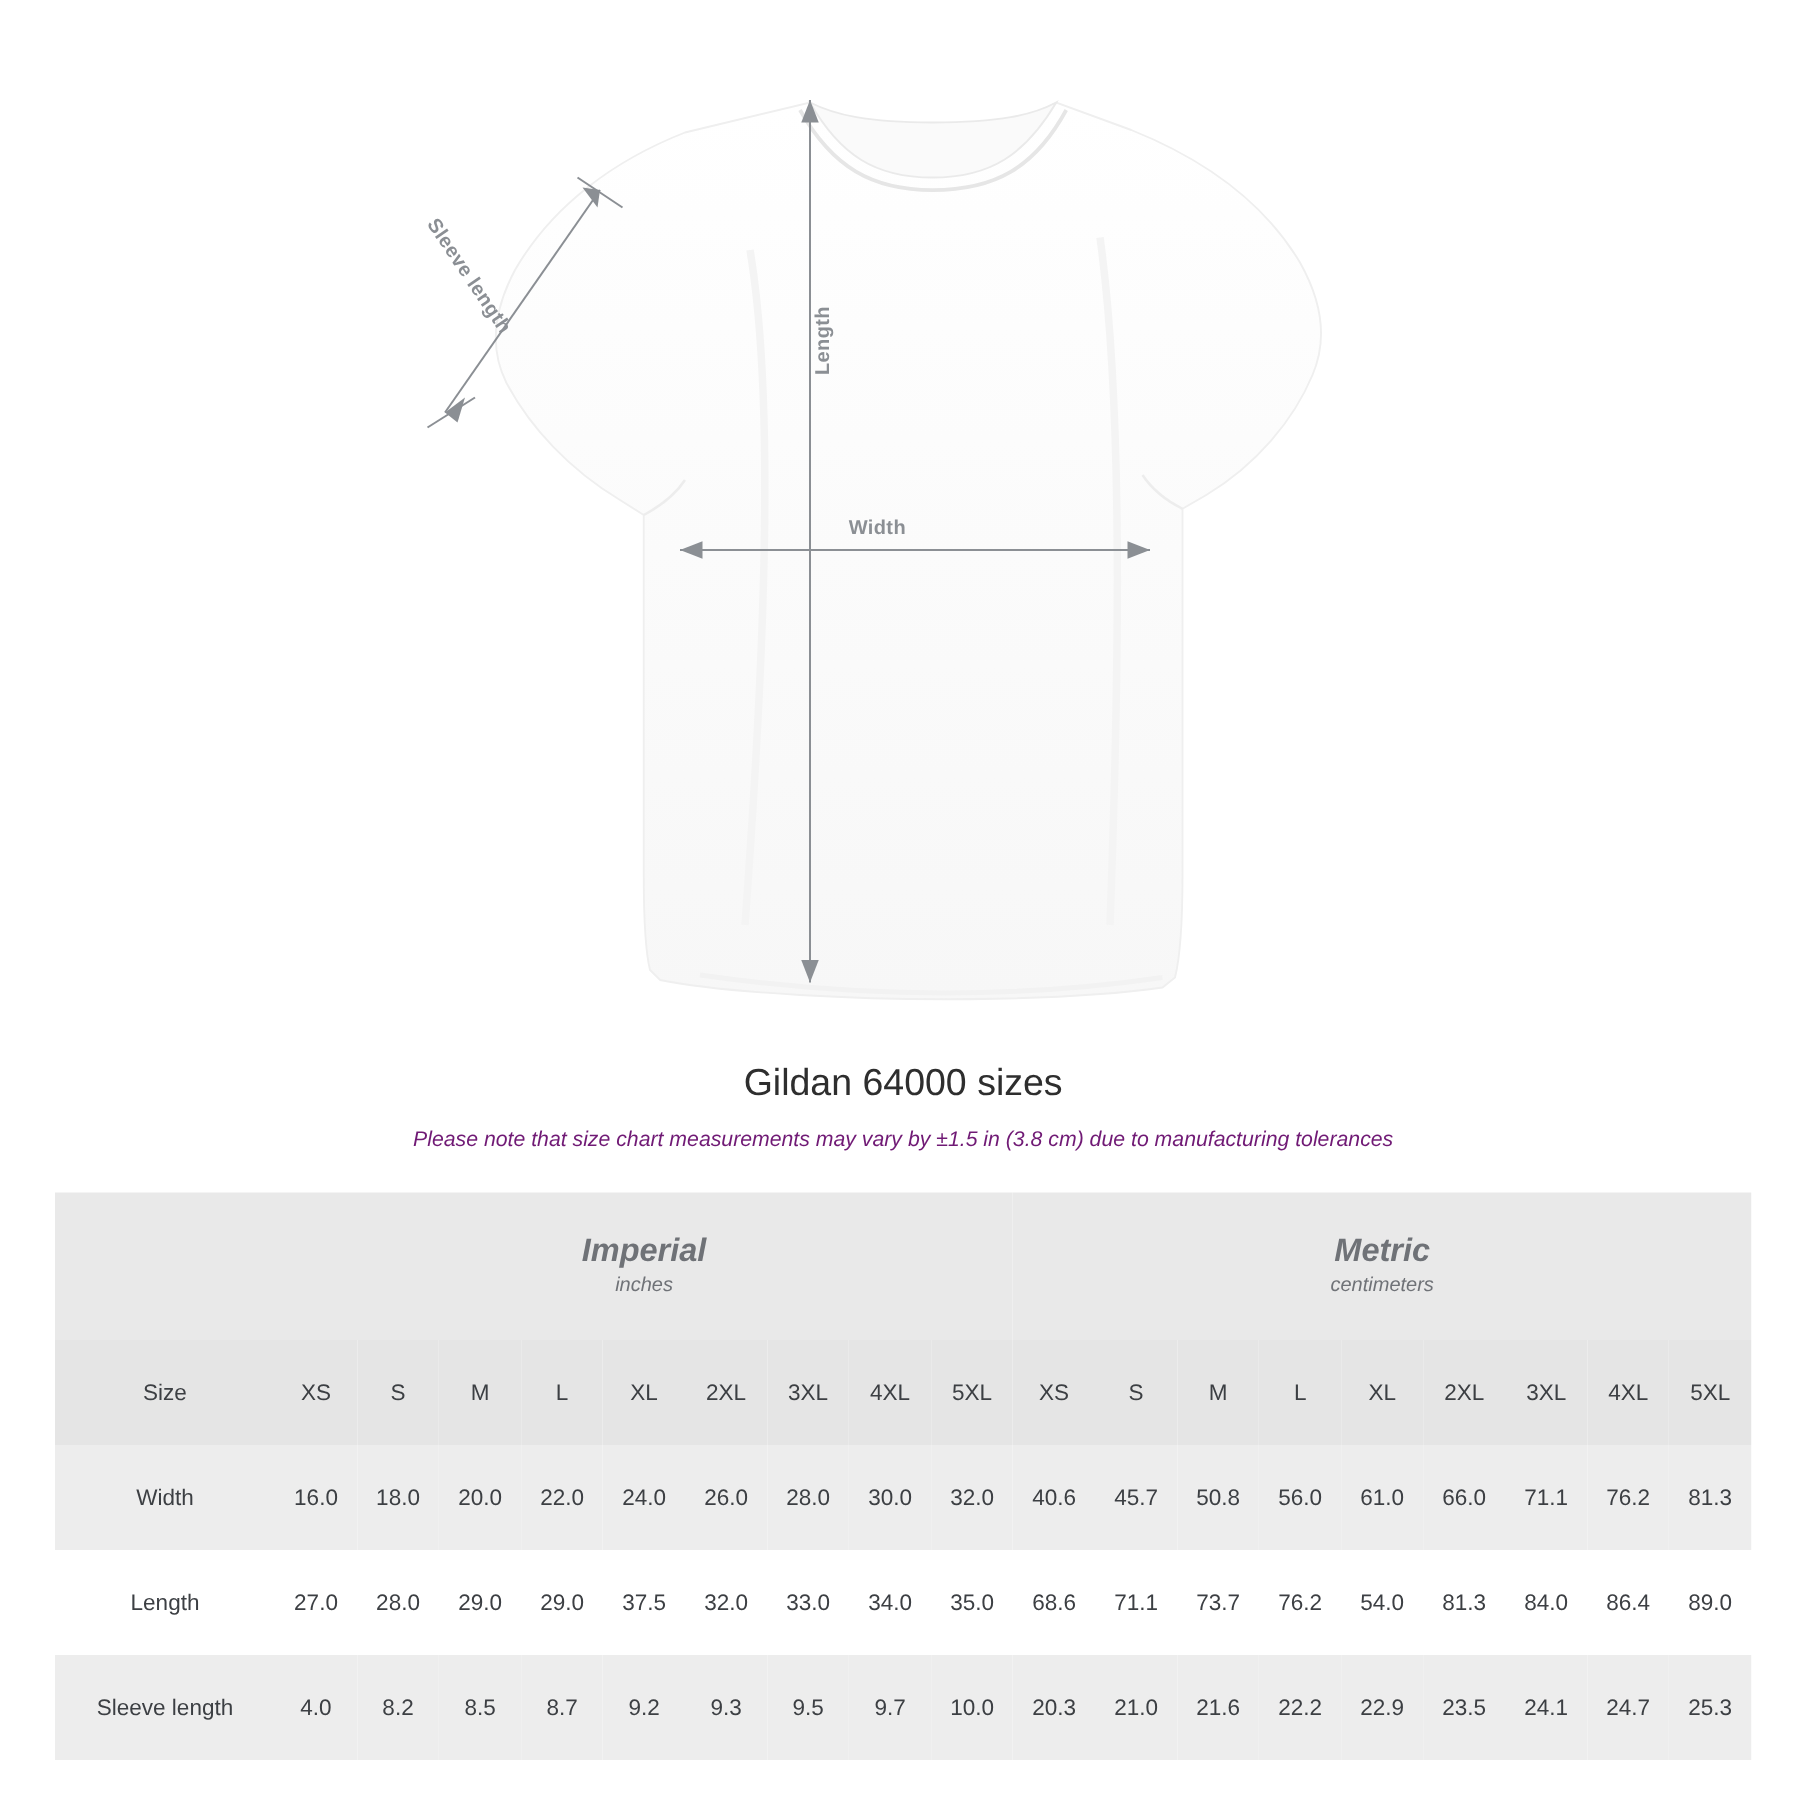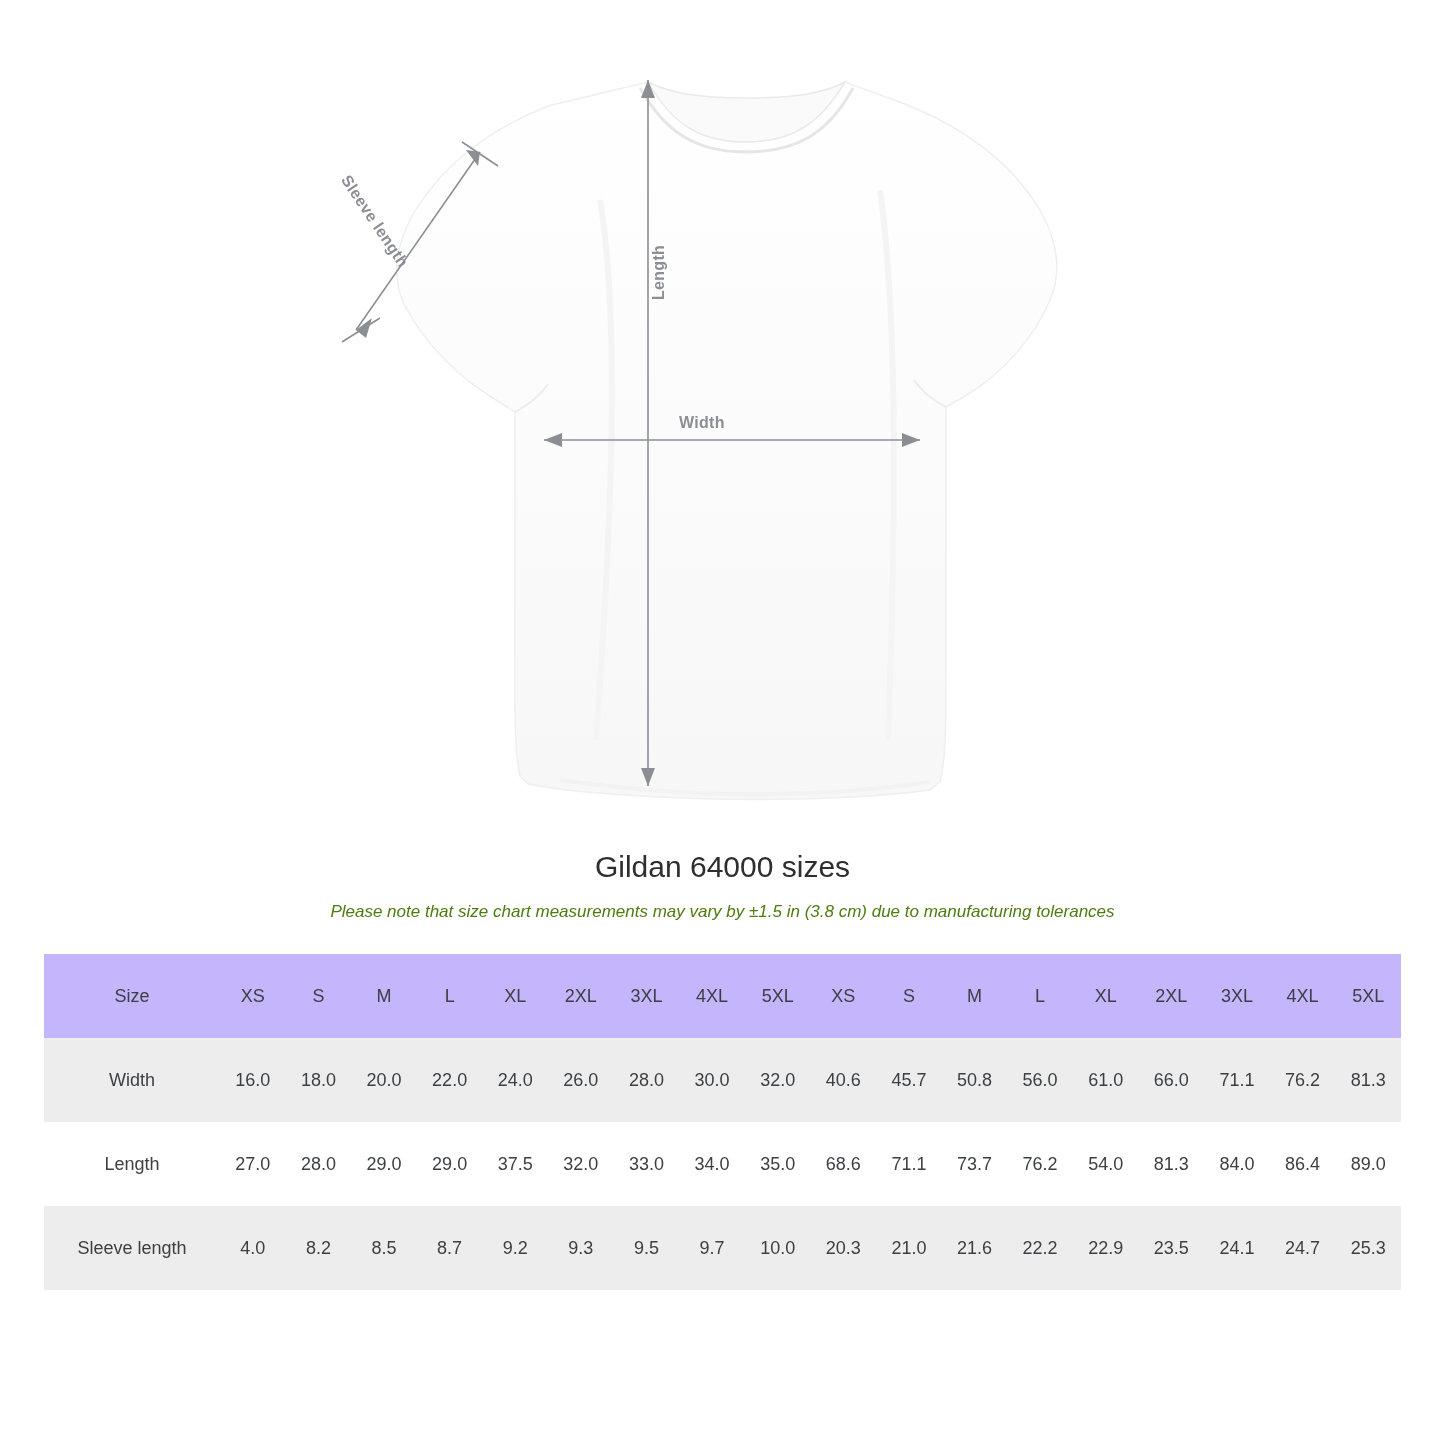--- a/index.html
+++ b/index.html
@@ -58,21 +58,21 @@
   }
   .chart-title {
     font-size: 30px;
     font-weight: normal;
     color: #2e2e2e;
     margin: 0;
   }
   .chart-note {
     font-size: 17px;
     font-style: italic;
-    color: #4d7c0f;
+    color: #701a75;
     margin-top: 18px;
   }
 
   
   .table-wrap {
     margin-top: 32px;
     padding: 0 44px;
     box-sizing: border-box;
     width: 1445px;
   }
@@ -105,21 +105,21 @@
     font-style: italic;
     color: #6f7277;
     line-height: 1.6;
   }
   .row-head {
     font-weight: bold;
     font-size: 19px;
     color: #3c3f43;
   }
   .size-head td {
-    background: #c4b5fd;
+    background: #e5e5e5;
     font-weight: bold;
     font-size: 19px;
     height: 92px;
   }
   .row-shade td { background: #ededed; }
   .row-plain td { background: #ffffff; }
   .first-col { width: 176px; }
   .val-col { width: auto; }
 </style>
 </head>
@@ -203,20 +203,31 @@
 </div>
 
 <div class="table-wrap">
   <table class="size-chart">
     <colgroup>
       <col class="first-col">
       <col span="18" class="val-col">
     </colgroup>
     <tbody>
 
+      <tr class="unit-head">
+        <td></td>
+        <td colspan="9">
+          <div class="unit-name">Imperial</div>
+          <div class="unit-sub">inches</div>
+        </td>
+        <td colspan="9">
+          <div class="unit-name">Metric</div>
+          <div class="unit-sub">centimeters</div>
+        </td>
+      </tr>
 
       <tr class="size-head">
         <td class="row-head">Size</td>
         <td>XS</td>
         <td>S</td>
         <td>M</td>
         <td>L</td>
         <td>XL</td>
         <td>2XL</td>
         <td>3XL</td>

